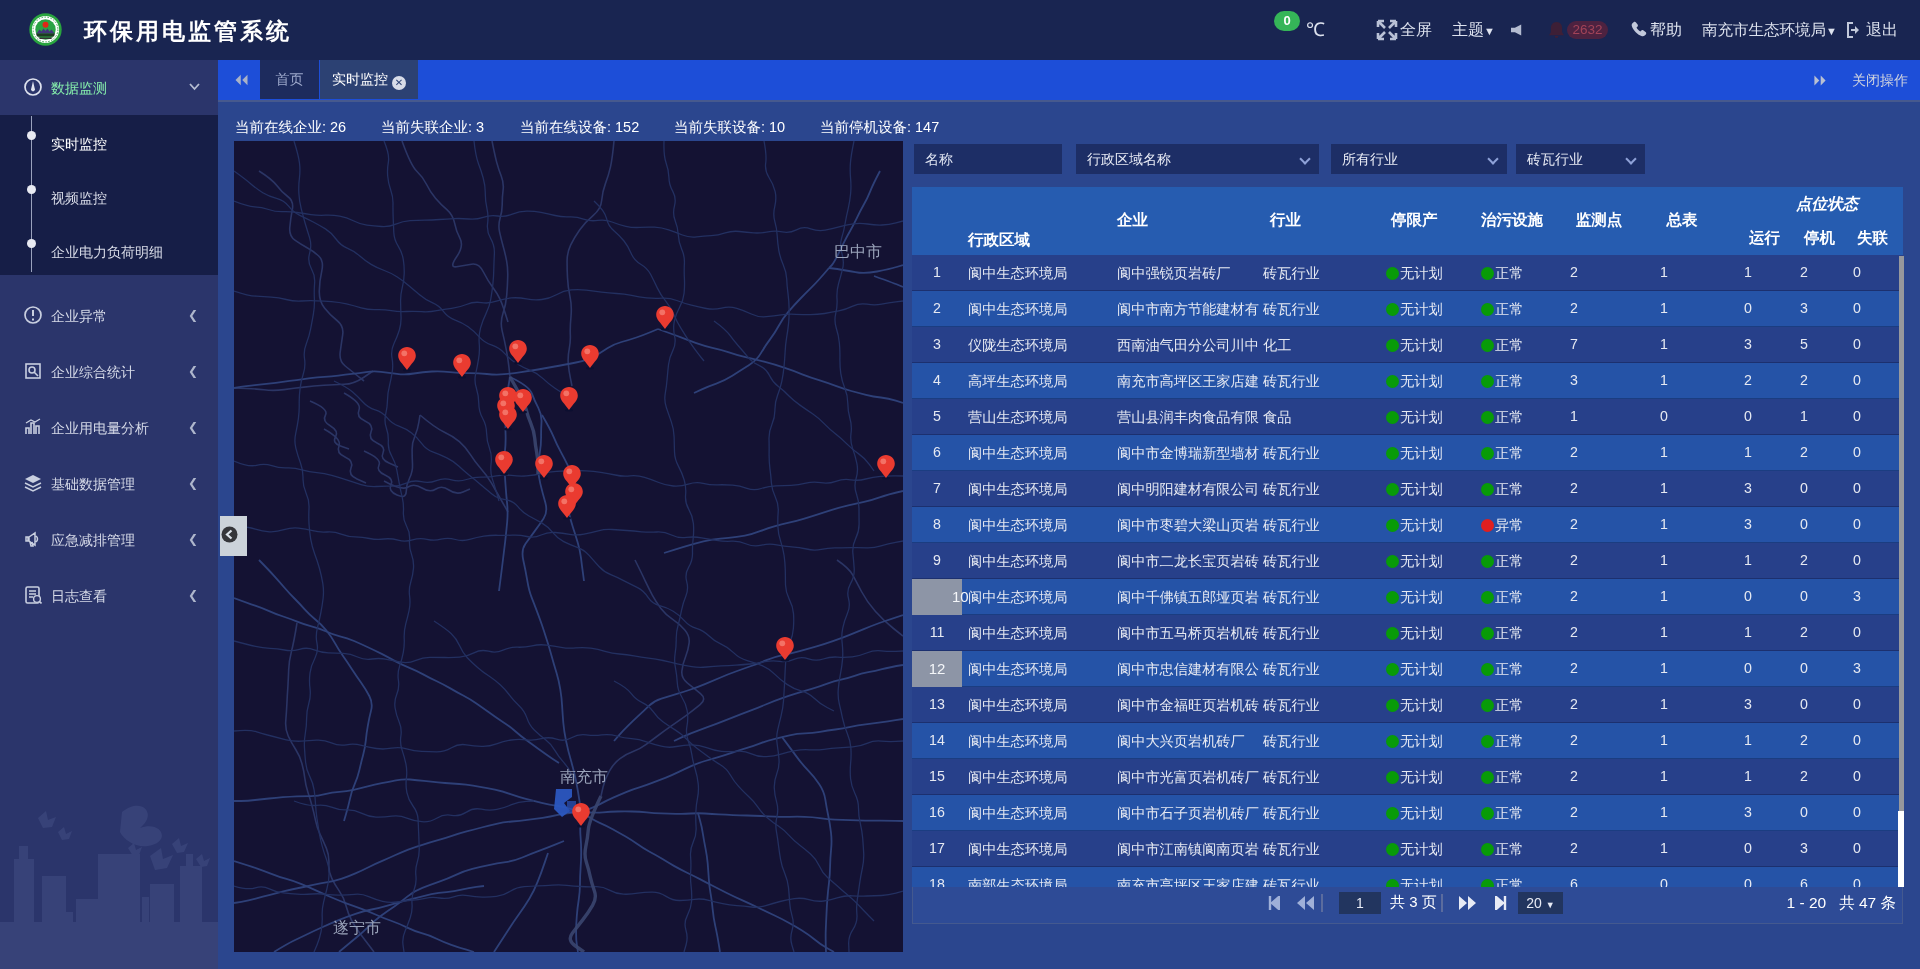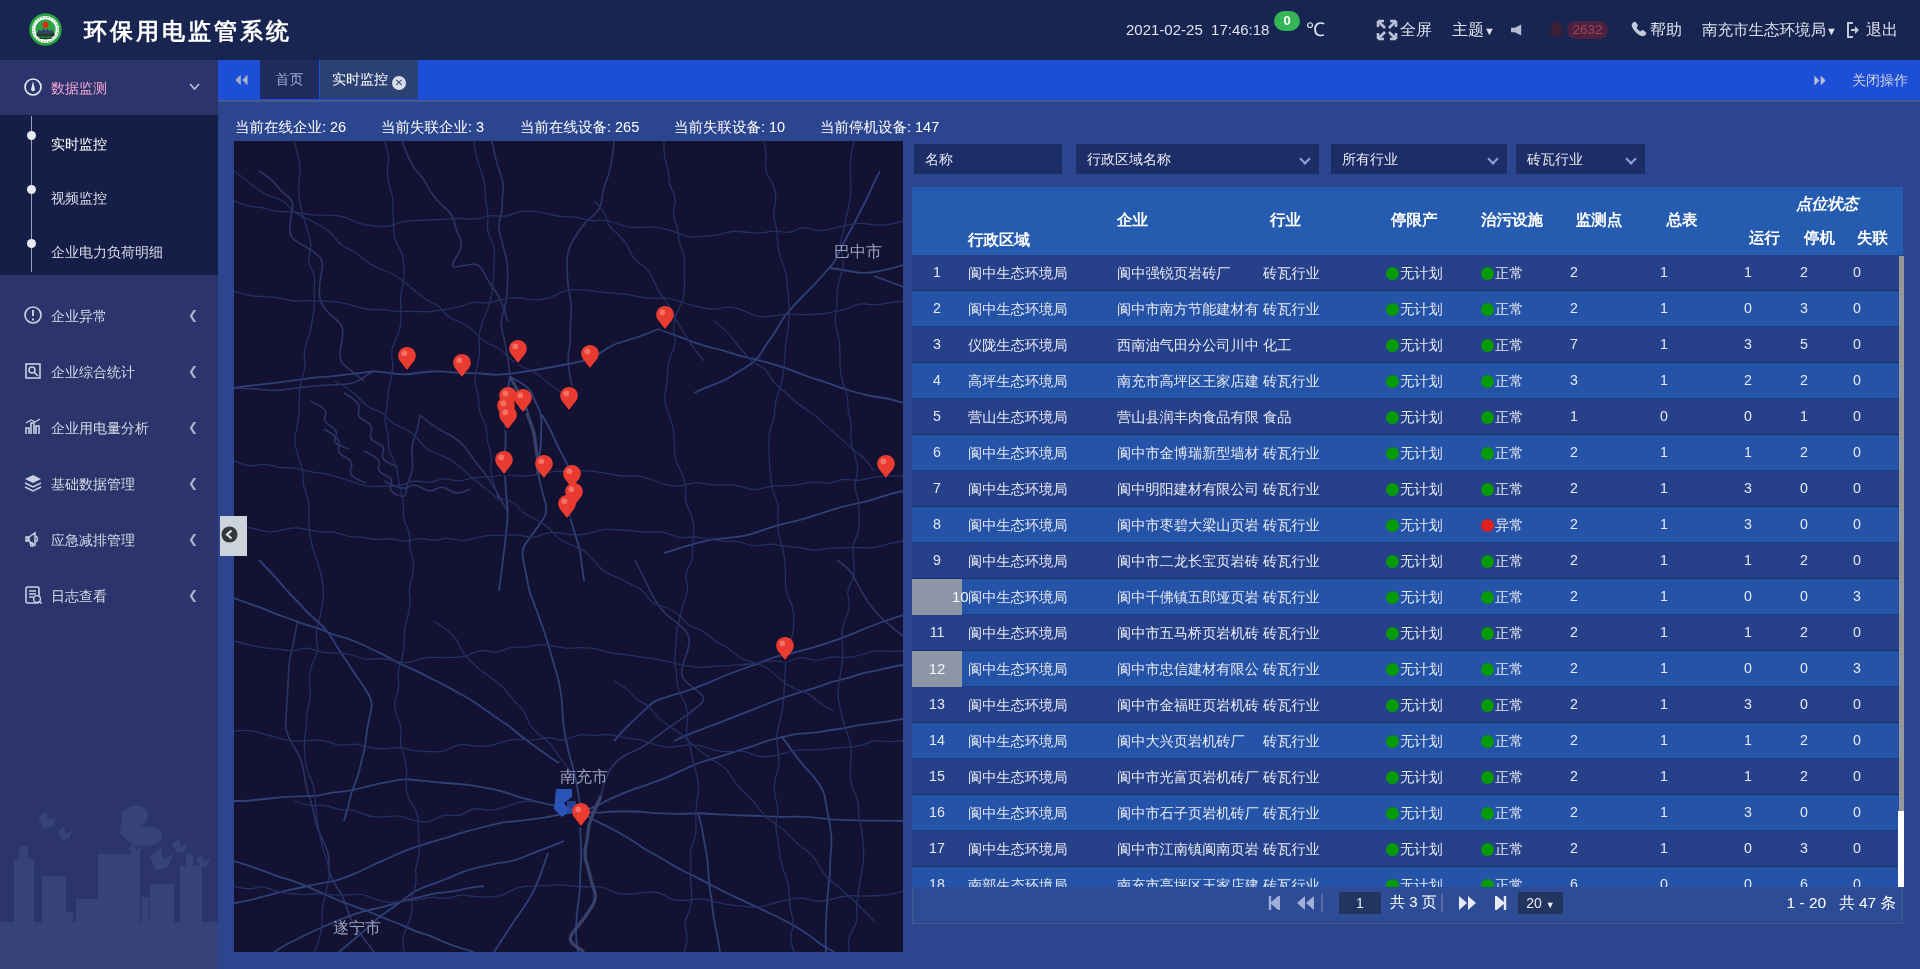--- a/index.html
+++ b/index.html
@@ -44,21 +44,20 @@
     <circle cx="16.5" cy="16.5" r="16.2" fill="#29a53f"></circle>
     <circle cx="16.5" cy="16.5" r="13.6" fill="#fff"></circle>
     <circle cx="16.5" cy="16.5" r="12.4" fill="none" stroke="#2d9c45" stroke-width="1" stroke-dasharray="1.6 1.4" opacity="0.9"></circle>
     <circle cx="16.5" cy="16.5" r="10.2" fill="#2aa344"></circle>
     <circle cx="16.5" cy="11.8" r="3" fill="#e02617"></circle>
     <path d="M7.5 20.5 L10.5 16.5 L12.5 18.5 L14.5 15.5 L16.5 18 L18.5 15.5 L20.5 18.5 L22.5 16.5 L25.5 20.5 Z" fill="#41357c"></path>
     <path d="M7 20.5 L26 20.5 L25 23.5 L8 23.5 Z" fill="#1e3a23"></path>
     <path d="M9 24.5 L24 24.5 L22 26 L11 26 Z" fill="#333"></path>
   </svg>
   <div id="title">环保用电监管系统</div>
-  <div class="hright" style="left:1126px;font-size:15px;">2021-02-25&nbsp; 17:46:18</div>
   <div class="abs" style="left:1274px;top:11px;width:26px;height:20px;border-radius:10px;background:#35b558;color:#fff;font-size:13px;font-weight:bold;text-align:center;line-height:20px;">0</div>
   <div class="hright" style="left:1306px;font-size:19px;">℃</div>
   <svg class="abs" style="left:1376px;top:19px" width="22" height="22" viewBox="0 0 22 22">
     <g stroke="#b9c1d6" stroke-width="2.6" fill="#b9c1d6">
       <path d="M2 2 L8 2 M2 2 L2 8 M2 2 L9 9"></path>
       <path d="M20 2 L14 2 M20 2 L20 8 M20 2 L13 9"></path>
       <path d="M2 20 L8 20 M2 20 L2 14 M2 20 L9 13"></path>
       <path d="M20 20 L14 20 M20 20 L20 14 M20 20 L13 13"></path>
     </g>
   </svg>
@@ -77,21 +76,21 @@
   <div class="hright" style="left:1650px;">帮助</div>
   <div class="hright" style="left:1702px;font-size:15.5px;">南充市生态环境局<span style="font-size:11px;">▼</span></div>
   <svg class="abs" style="left:1846px;top:22px" width="17" height="16" viewBox="0 0 17 16">
       <path d="M7 0 L1 0 L1 16 L7 16 L7 14 L3 14 L3 2 L7 2 Z M9 4 L13 8 L9 12 L9 9 L5 9 L5 7 L9 7 Z" fill="#c2c9db"></path>
     </svg>
   <div class="hright" style="left:1866px;">退出</div>
 </div>
 
 <div id="sidebar">
   <div id="subgroup"></div>
-  <div class="mitem" style="top:0;color:#f9a8d4;">
+  <div class="mitem" style="top:0;color:#86efac;">
     <svg class="abs" style="left:24px;top:18px" width="18" height="18" viewBox="0 0 18 18">
         <circle cx="9" cy="9" r="8" fill="none" stroke="#dfe3ef" stroke-width="1.7"></circle>
         <path d="M9 3 L10.6 10 a2 2 0 1 1 -3.2 0 Z" fill="#dfe3ef"></path>
       </svg>
     <span class="txt">数据监测</span>
     <svg class="abs" style="right:18px;top:23px" width="11" height="8" viewBox="0 0 11 8">
         <path d="M1 1 L5.5 6 L10 1" stroke="#b6bdd2" stroke-width="1.8" fill="none"></path>
       </svg>
   </div>
   <div class="abs" style="left:31px;top:56px;width:1px;height:156px;background:#9aa2bd;"></div>
@@ -186,21 +185,21 @@
   <svg class="abs" style="left:1595px;top:14px" width="14" height="13" viewBox="0 0 20 14">
       <path d="M2 0 L9 7 L2 14 Z M11 0 L18 7 L11 14 Z" fill="#b9c0d2"></path>
     </svg>
   <div class="abs" style="left:1634px;top:0;height:40px;line-height:40px;color:#cfd3de;font-size:14px;">关闭操作</div>
 </div>
 
 <div id="content">
   <div class="abs" style="left:0;top:0;width:1702px;height:2px;background:#46598e;"></div>
   <div class="stat" style="left:17px;">当前在线企业: 26</div>
   <div class="stat" style="left:163px;">当前失联企业: 3</div>
-  <div class="stat" style="left:302px;">当前在线设备: 265</div>
+  <div class="stat" style="left:302px;">当前在线设备: 152</div>
   <div class="stat" style="left:456px;">当前失联设备: 10</div>
   <div class="stat" style="left:602px;">当前停机设备: 147</div>
 
   <div id="map">
       <svg width="669" height="811" viewBox="0 0 669 811" style="position:absolute;left:0;top:0">
 <defs>
 <g id="pin">
             <ellipse cx="9" cy="23" rx="4" ry="1.6" fill="#0c0f30"></ellipse>
             <path d="M9 0 C4.1 0 0.2 3.9 0.2 8.8 C0.2 13.6 4.5 16.5 9 23 C13.5 16.5 17.8 13.6 17.8 8.8 C17.8 3.9 13.9 0 9 0 Z" fill="#ea3b30"></path>
             <circle cx="6.3" cy="6.3" r="2.9" fill="#f47d70" opacity="0.85"></circle>

